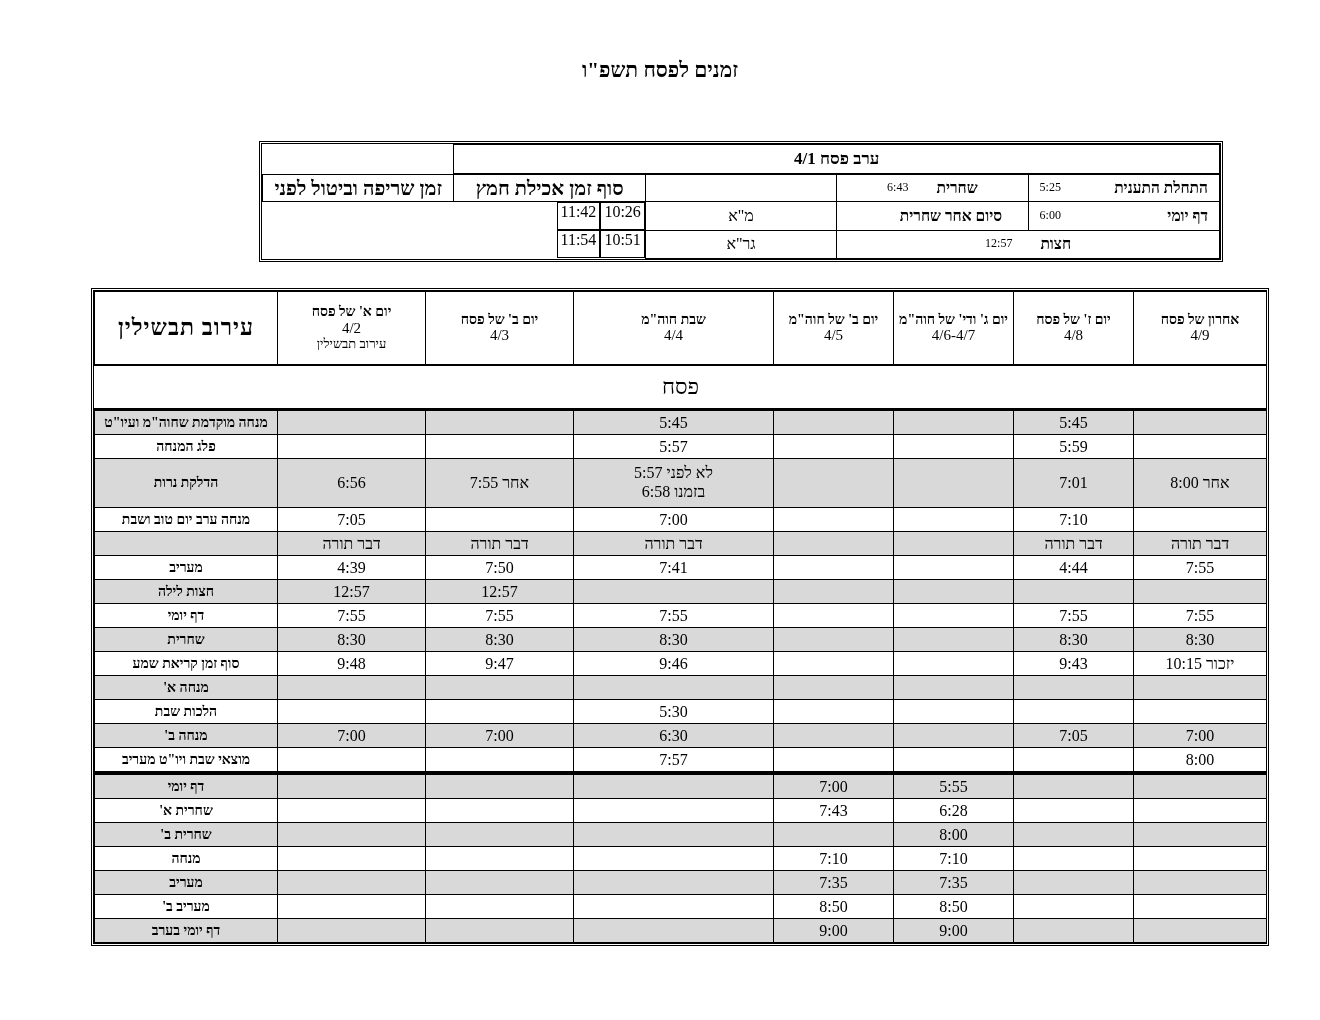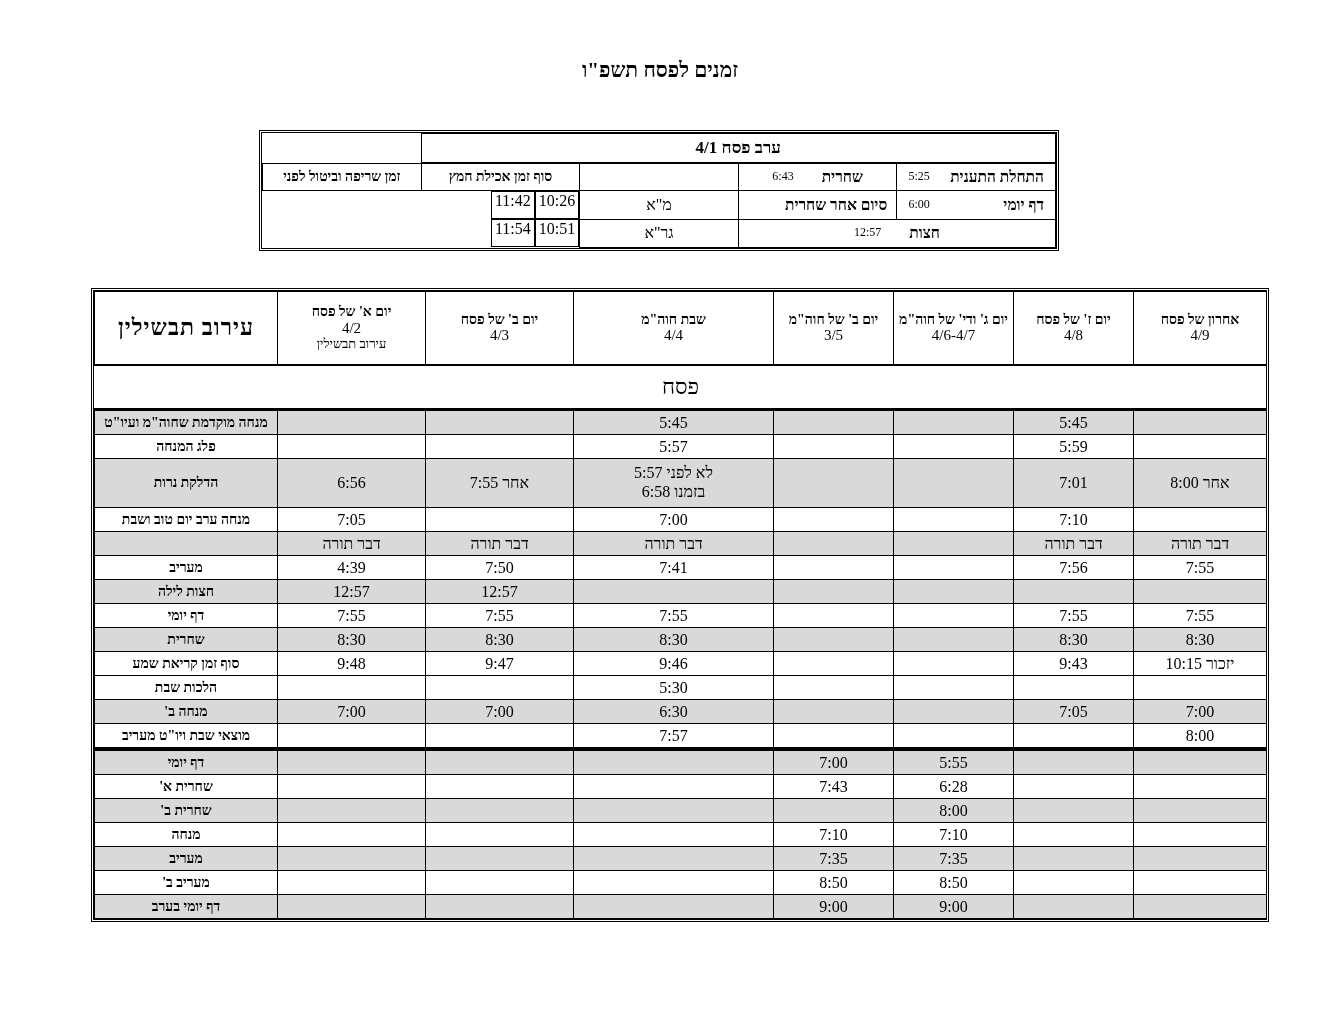--- a/index.html
+++ b/index.html
@@ -47,32 +47,32 @@
     border: 1px solid #000000;
     text-align: center;
     vertical-align: middle;
     font-size: 16px;
     padding: 0 3px;
     line-height: 1.12;
   }
 
   
   #erev-table-wrap {
-    top: 130px;
+    top: 141px;
     left: 259px;
-    width: 800px;
+    width: 964px;
   }
   #erev-table td { height: 26px; }
   #erev-table .title-row td {
     font-size: 17px;
     font-weight: bold;
     height: 28px;
     border-bottom: 2px solid #000;
   }
-  #erev-table .hdr { font-weight: bold; font-size: 14px; }
+  #erev-table .hdr { font-weight: bold; font-size: 20px; }
   .lbl-b { font-weight: bold; }
   .pair {
     display: flex;
     direction: rtl;
     align-items: center;
     justify-content: space-between;
     padding: 0 8px;
   }
   .pair .k { font-weight: bold; font-size: 15.5px; }
   .pair .v { font-size: 12px; direction: ltr; }
@@ -202,21 +202,21 @@
           <div class="date">4/8</div>
           <div class="sub"></div>
         </td>
         <td>
           <div>יום ג' ודי' של חוה"מ</div>
           <div class="date">4/6-4/7</div>
           <div class="sub"></div>
         </td>
         <td>
           <div>יום ב' של חוה"מ</div>
-          <div class="date">3/5</div>
+          <div class="date">4/5</div>
           <div class="sub"></div>
         </td>
         <td>
           <div>שבת חוה"מ</div>
           <div class="date">4/4</div>
           <div class="sub"></div>
         </td>
         <td>
           <div>יום ב' של פסח</div>
           <div class="date">4/3</div>
@@ -279,21 +279,21 @@
           <td><span class="mix">דבר תורה</span></td>
           <td></td>
           <td></td>
           <td><span class="mix">דבר תורה</span></td>
           <td><span class="mix">דבר תורה</span></td>
           <td><span class="mix">דבר תורה</span></td>
           <td class="rowlabel"></td>
         </tr>
         <tr>
           <td><span class="num">7:55</span></td>
-          <td><span class="num">7:56</span></td>
+          <td><span class="num">4:44</span></td>
           <td></td>
           <td></td>
           <td><span class="num">7:41</span></td>
           <td><span class="num">7:50</span></td>
           <td><span class="num">4:39</span></td>
           <td class="rowlabel">מעריב</td>
         </tr>
         <tr class="shade">
           <td></td>
           <td></td>
@@ -327,20 +327,30 @@
         <tr>
           <td><span class="mix">יזכור 10:15</span></td>
           <td><span class="num">9:43</span></td>
           <td></td>
           <td></td>
           <td><span class="num">9:46</span></td>
           <td><span class="num">9:47</span></td>
           <td><span class="num">9:48</span></td>
           <td class="rowlabel">סוף זמן קריאת שמע</td>
         </tr>
+        <tr class="shade">
+          <td></td>
+          <td></td>
+          <td></td>
+          <td></td>
+          <td></td>
+          <td></td>
+          <td></td>
+          <td class="rowlabel">מנחה א'</td>
+        </tr>
         <tr>
           <td></td>
           <td></td>
           <td></td>
           <td></td>
           <td><span class="num">5:30</span></td>
           <td></td>
           <td></td>
           <td class="rowlabel">הלכות שבת</td>
         </tr>

